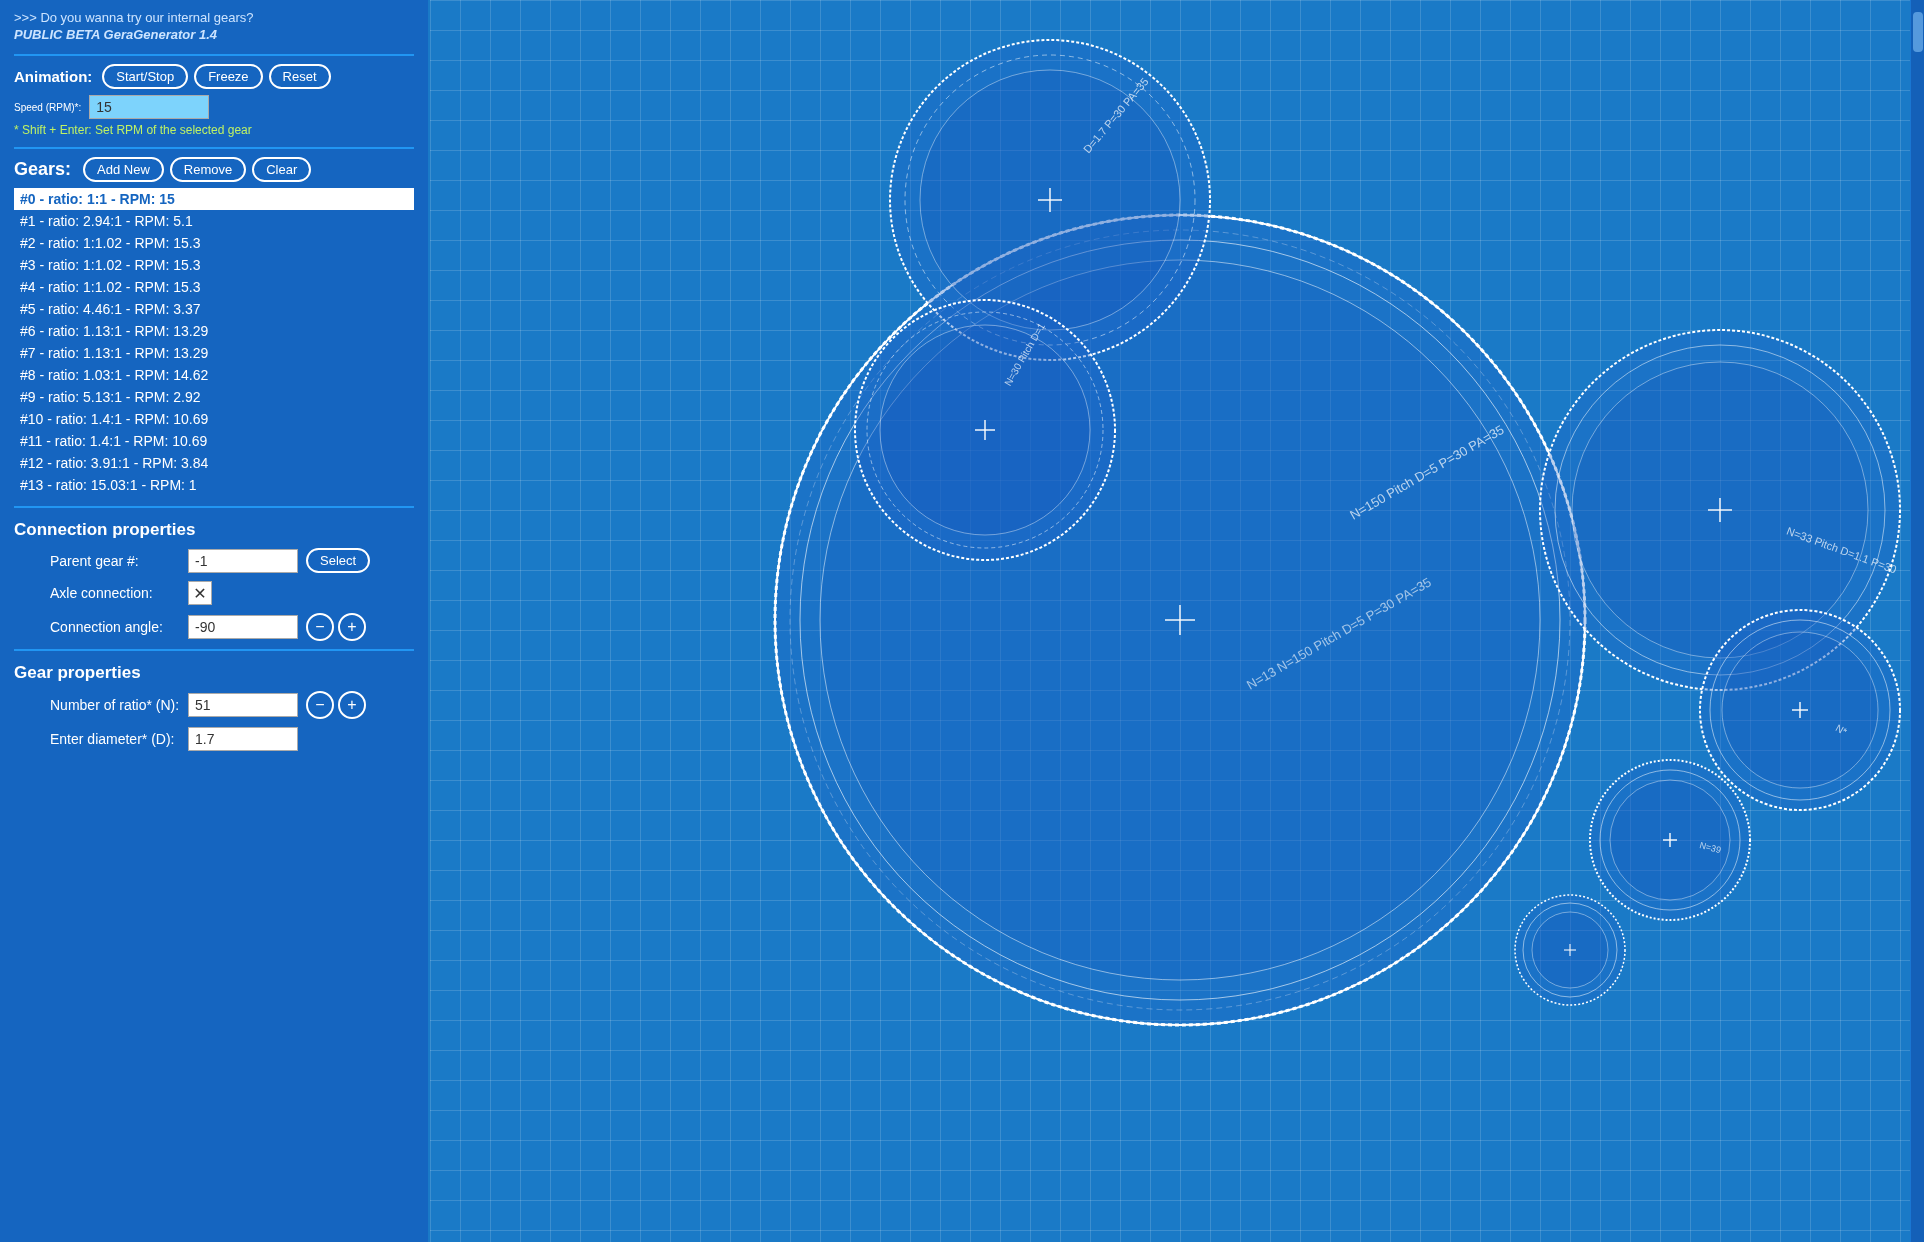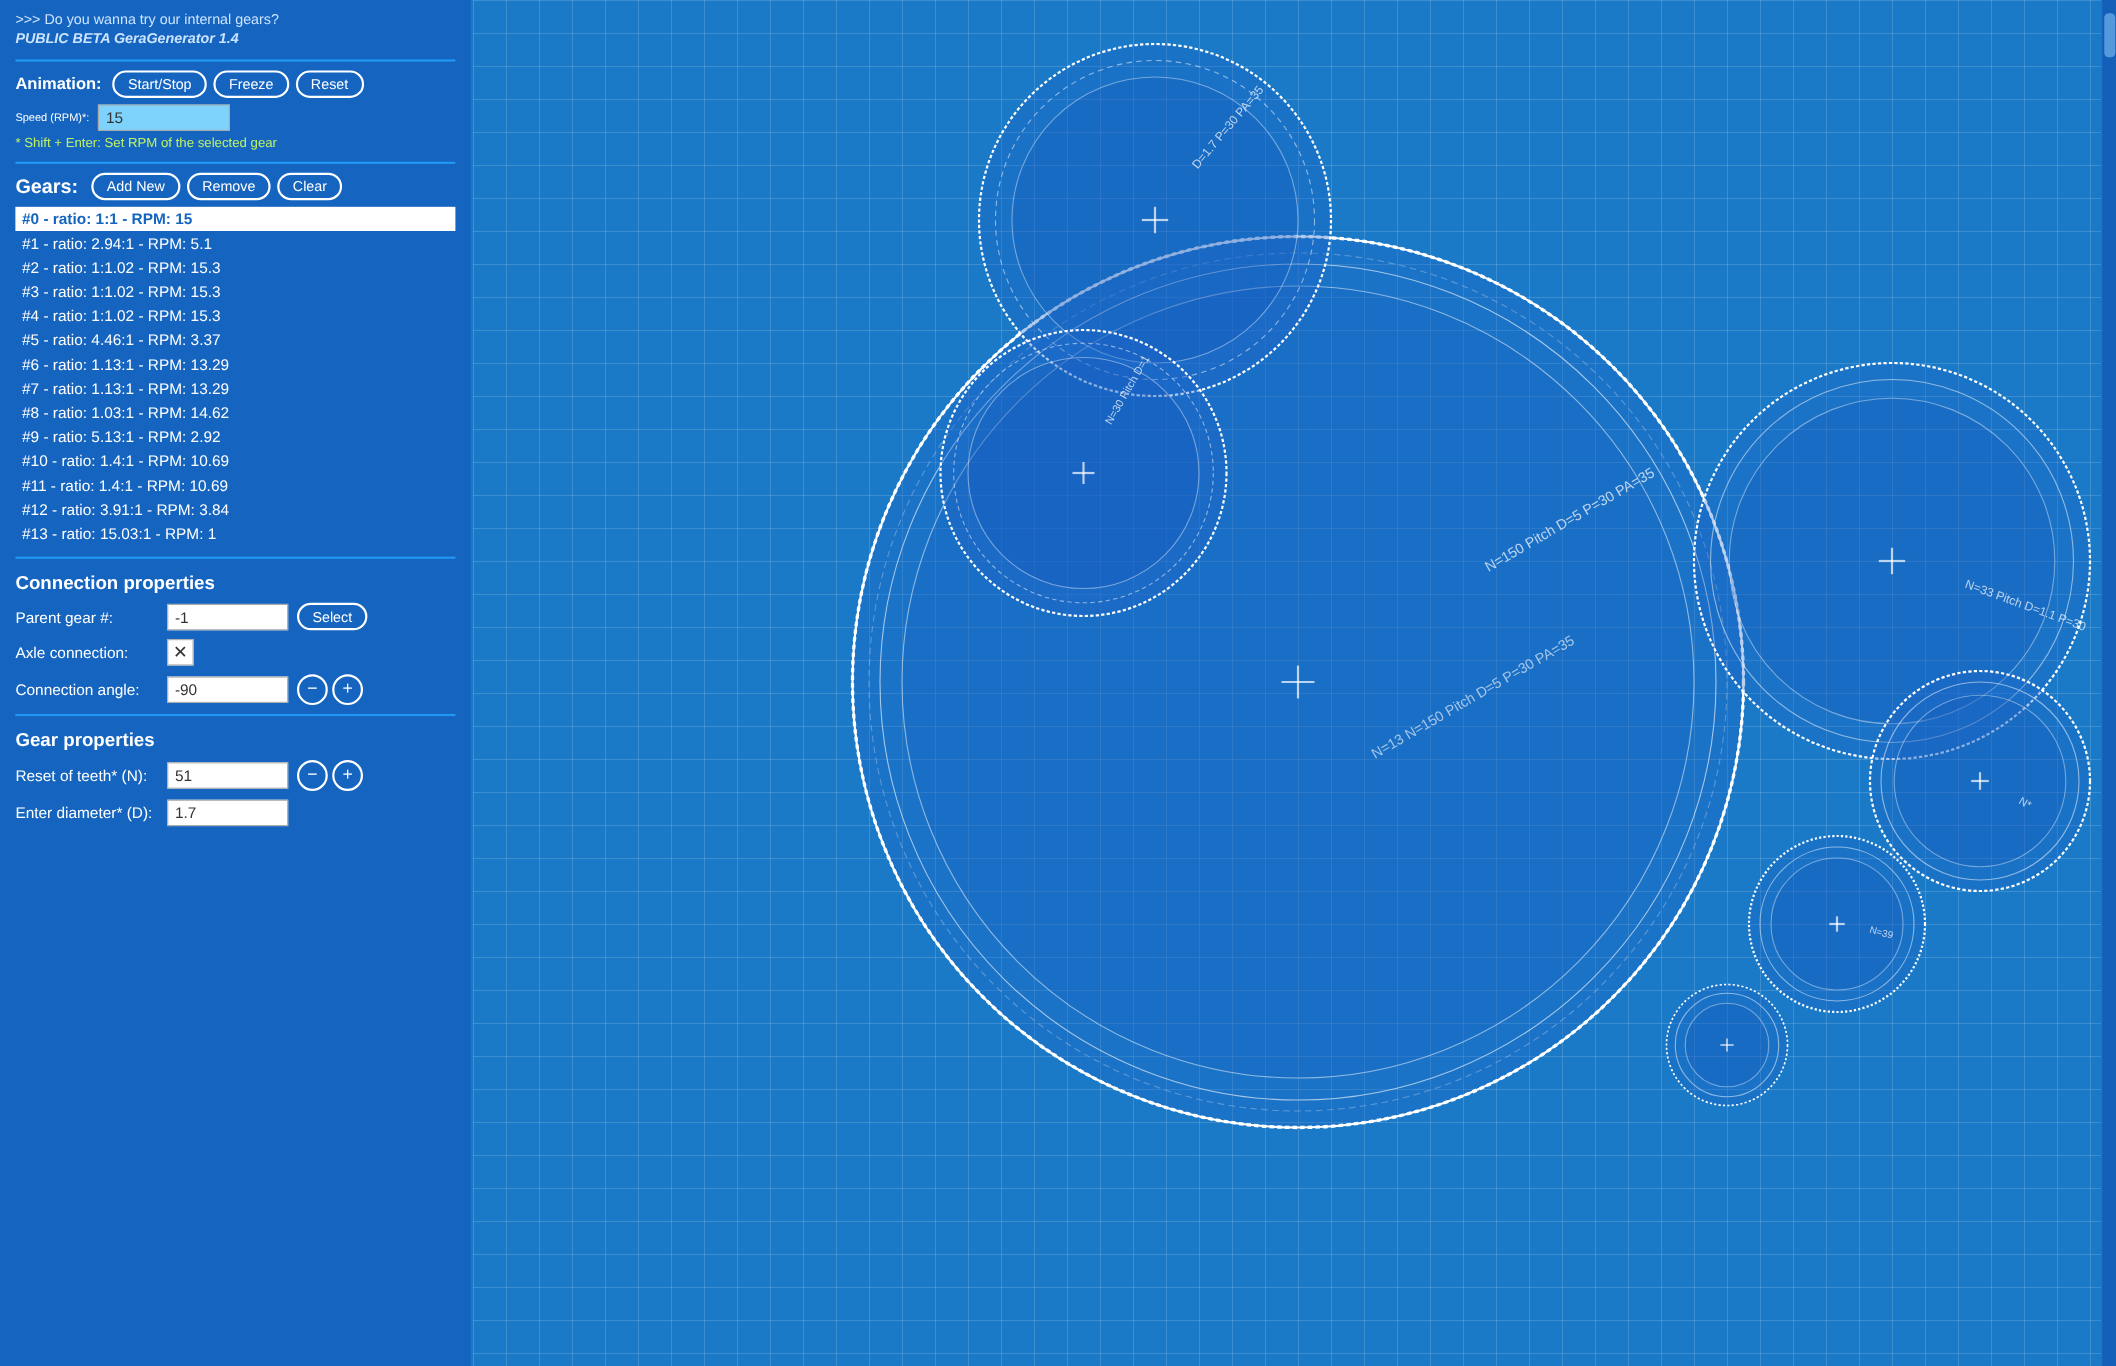--- a/index.html
+++ b/index.html
@@ -146,20 +146,21 @@
       color: white;
       margin-top: 12px;
       margin-bottom: 8px;
     }
 
     .prop-row {
       display: flex;
       align-items: center;
       gap: 8px;
       margin-bottom: 8px;
+      margin-left: 36px;
     }
 
     .prop-label {
       font-size: 14px;
       color: white;
       width: 130px;
       flex-shrink: 0;
     }
 
     .prop-input {
@@ -328,21 +329,21 @@
       <button class="stepper-btn">−</button>
       <button class="stepper-btn">+</button>
     </div>
   </div>
 
   <hr class="divider">
 
   <div class="conn-props-title">Gear properties</div>
 
   <div class="prop-row">
-    <span class="prop-label">Reset of teeth* (N):</span>
+    <span class="prop-label">Number of ratio* (N):</span>
     <input class="prop-input" type="text" value="51" style="">
     <div class="stepper-group">
       <button class="stepper-btn">−</button>
       <button class="stepper-btn">+</button>
     </div>
   </div>
 
   <div class="prop-row">
     <span class="prop-label">Enter diameter* (D):</span>
     <input class="prop-input" type="text" value="1.7" style="">

